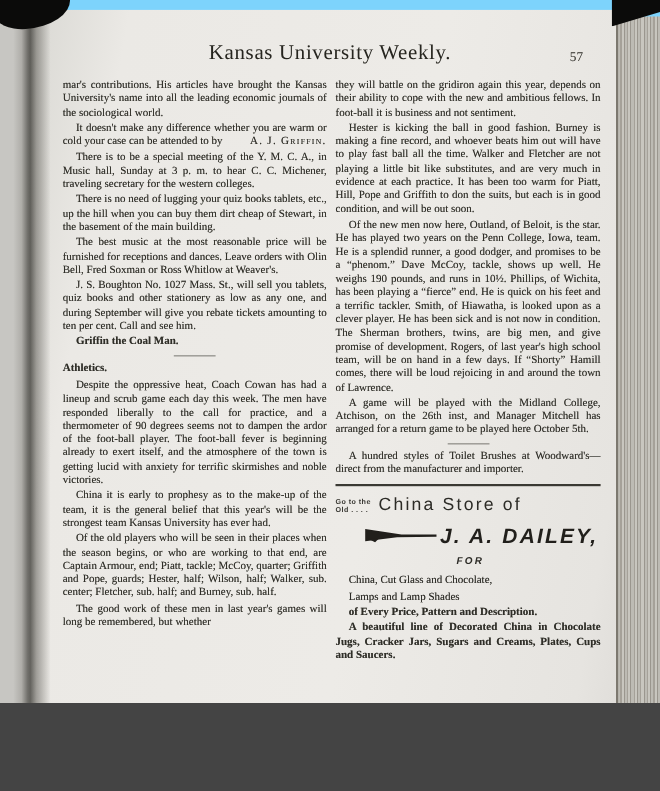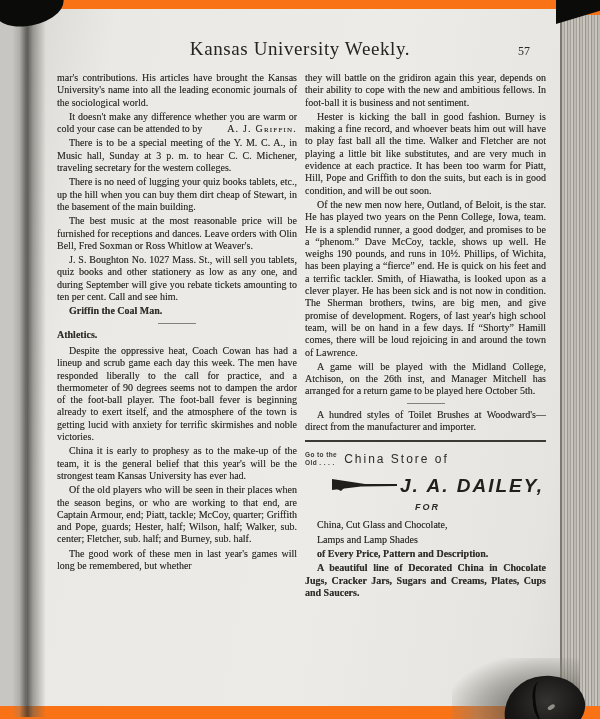--- a/index.html
+++ b/index.html
@@ -1,18 +1,18 @@
 <!DOCTYPE html>
 <html><head>
 <meta charset="utf-8">
 <style>
   html,body{margin:0;padding:0;background:#444;}
   .scan{
-    position:relative;width:600px;height:719px;overflow:hidden;
-    background:#f97316;
+    position:relative;width:600px;height:639px;overflow:hidden;
+    background:#7dd3fc;
     font-family:"Liberation Serif", serif;
     text-decoration:underline;
   }
   
   .left-margin{position:absolute;left:0;top:7px;width:30px;height:699px;background:#c7c6c2;}
   .paper{
     position:absolute;left:26px;top:9px;width:538px;height:697px;
     background:linear-gradient(100deg,#d9d8d3 0%,#ebe9e5 14%,#edebe7 58%,#e6e4e0 92%,#dedcd8 100%);
   }
   .gutter{
@@ -53,22 +53,22 @@
   .col p.noindent{text-indent:0;}
   .sig{float:right;font-variant:small-caps;letter-spacing:1.2px;text-indent:0;}
   .coal{font-weight:bold;}
   hr.rule-short{width:38px;border:0;border-top:1px solid #82817b;margin:5px auto;}
   .heading{text-align:center;font-weight:bold;text-indent:0 !important;margin:3px 0 4px !important;}
   hr.rule-long{border:0;border-top:2px solid #3a3933;margin:7px 0 9px;}
 
   
   .ad-goto{display:flex;align-items:center;gap:7px;font-family:"Liberation Sans",sans-serif;margin-top:2px;}
   .goto-small{font-size:6.5px;font-weight:bold;line-height:7.5px;letter-spacing:.4px;color:#3b3a35;white-space:pre-line;}
-  .store-of{font-size:12px;letter-spacing:2px;color:#2c2b26;}
-  .ad-name-row{display:flex;align-items:center;margin:9px 0 1px 26px;}
+  .store-of{font-size:16px;letter-spacing:2px;color:#2c2b26;}
+  .ad-name-row{display:flex;margin:9px 0 1px 26px;}
   .dailey{font-family:"Liberation Sans",sans-serif;font-style:italic;font-weight:bold;
     font-size:19px;letter-spacing:2px;color:#211f1b;}
   .ad-for{font-family:"Liberation Sans",sans-serif;font-style:italic;font-weight:bold;
     font-size:9px;letter-spacing:2px;margin:5px 0 7px 110px;color:#2c2b26;}
   .ad-big{font-size:14.5px;text-align:center;line-height:22px;margin:0;text-indent:0;color:#2b2a25;
     text-shadow:0 0 .4px rgba(46,45,39,.5);}
   .ad-fine{font-size:8px;font-weight:bold;line-height:10px;margin:6px 0 0;text-indent:0;text-align:left;}
   .ad-fine2{font-size:8px;font-weight:bold;line-height:10px;margin:2px 0 0;text-indent:14px;text-align:justify;}
   .arrow{flex:0 0 auto;margin-right:3px;}
 </style>

